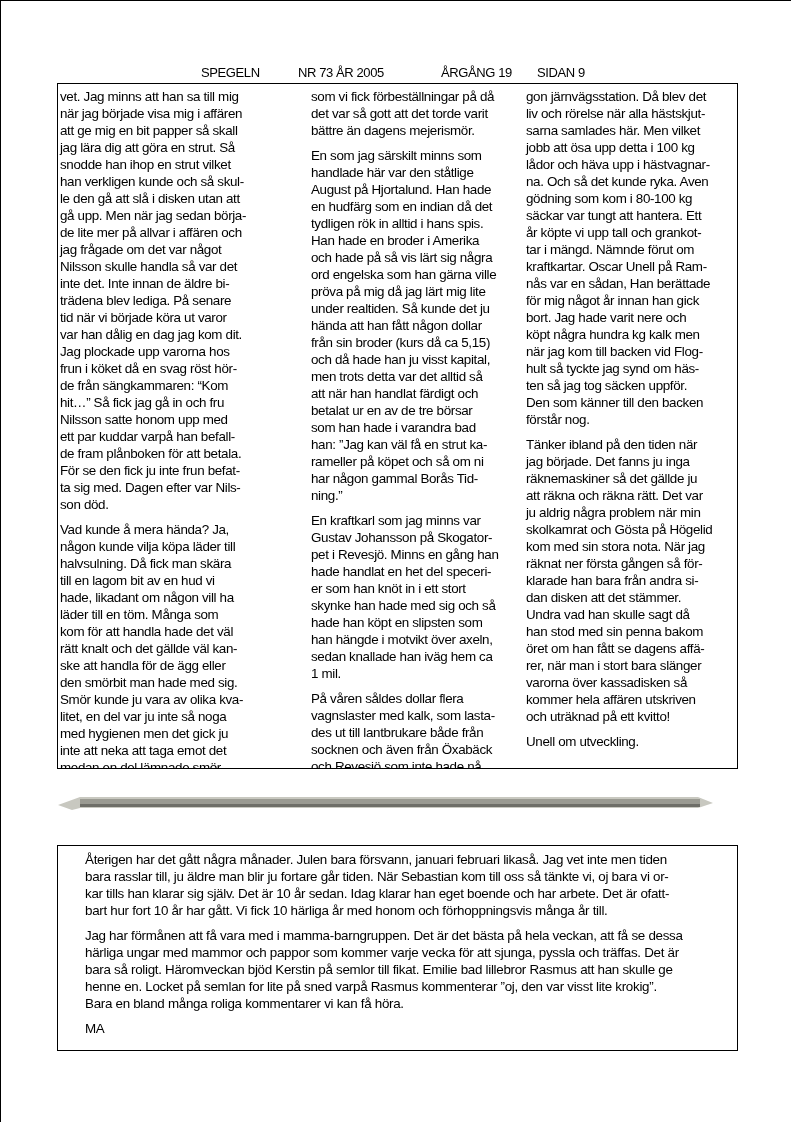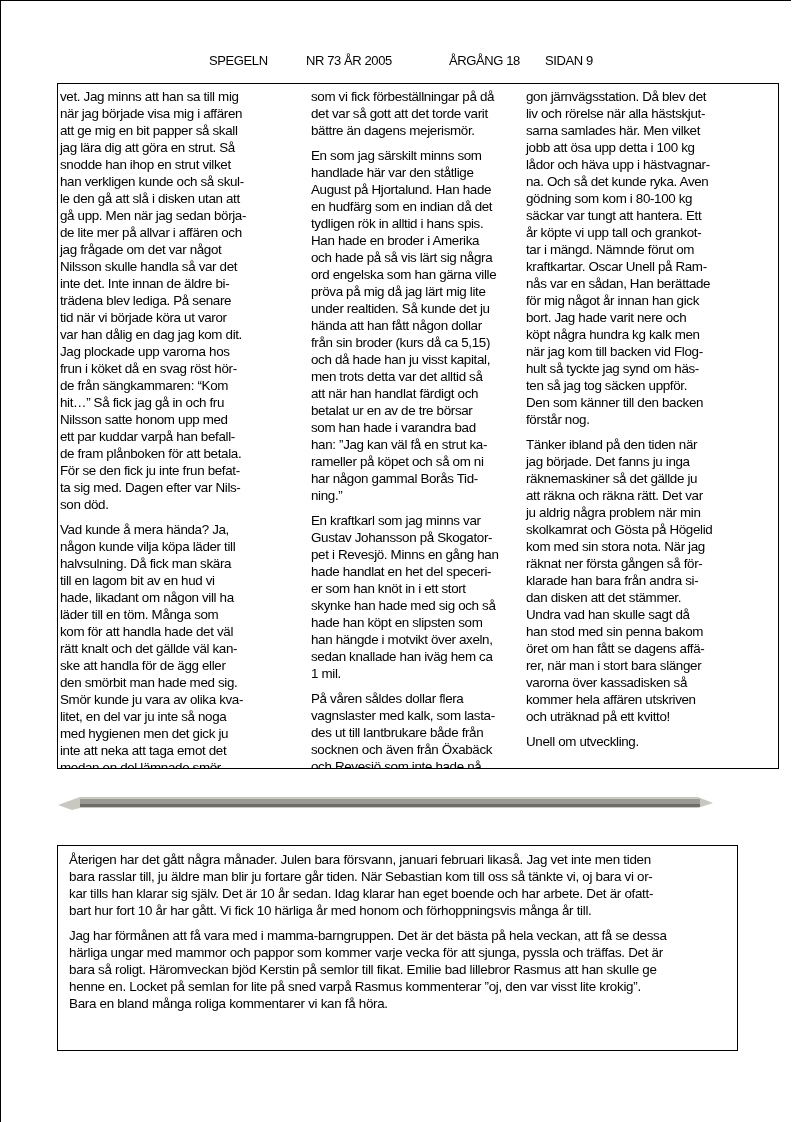--- a/index.html
+++ b/index.html
@@ -8,65 +8,65 @@
     background: #ffffff; color: #000;
     font-family: "DejaVu Sans Condensed", "Liberation Sans Narrow", "Liberation Sans", sans-serif;
   }
   .page-edge-top { position: absolute; left: 0; top: 0; width: 791px; height: 1px; background: #000; }
   .page-edge-left { position: absolute; left: 0; top: 0; width: 1px; height: 1122px; background: #000; }
 
   .header {
     position: absolute; top: 53px; left: 0; width: 793px; height: 18px;
     font-family: "Liberation Sans", sans-serif; font-size: 13px; letter-spacing: -0.4px;
   }
-  .header span { position: absolute; top: 0; white-space: nowrap; margin-left: 8px; }
+  .header span { position: absolute; top: 12px; white-space: nowrap; }
   .h1 { left: 201px; }
   .h2 { left: 298px; }
   .h3 { left: 441px; }
   .h4 { left: 537px; }
 
   .article-box {
     position: absolute; left: 57px; top: 83px; width: 679px; height: 684px;
-    border: 1px solid #000; border-top-width: 1px; overflow: hidden; padding-left: 41px;
+    border: 1px solid #000; border-top-width: 1px; overflow: hidden;
   }
   .col {
     position: absolute; top: 4px; width: 222px;
     font-family: "Liberation Sans", sans-serif; font-size: 13.4px; line-height: 17px;
     letter-spacing: -0.35px;
   }
   .col p { margin: 0 0 8px 0; white-space: pre-line; }
   .col-1 { left: 2px; }
   .col-2 { left: 235px; margin-left: 18px; }
   .col-3 { left: 468px; }
 
   .divider {
     position: absolute; left: 58px; top: 796px; width: 680px; height: 14px;
   }
 
   .note-box {
     position: absolute; left: 57px; top: 845px; width: 679px; height: 204px;
     border: 1px solid #000;
   }
   .note-text {
-    position: absolute; left: 11px; top: 5px; width: 660px;
+    position: absolute; left: 27px; top: 5px; width: 660px;
     font-family: "Liberation Sans", sans-serif; font-size: 13.4px; line-height: 17px;
     letter-spacing: -0.3px;
   }
   .note-text p { margin: 0 0 8px 0; white-space: pre-line; }
 </style>
 </head>
 <body>
 
 <div class="page-edge-top"></div>
 <div class="page-edge-left"></div>
 
 <div class="header">
   <span class="h1">SPEGELN</span>
   <span class="h2">NR 73 ÅR 2005</span>
-  <span class="h3">ÅRGÅNG 18</span>
+  <span class="h3">ÅRGÅNG 19</span>
   <span class="h4">SIDAN 9</span>
 </div>
 
 <div class="article-box">
   <div class="col col-1">
     <p>vet. Jag minns att han sa till mig
 när jag började visa mig i affären
 att ge mig en bit papper så skall
 jag lära dig att göra en strut. Så
 snodde han ihop en strut vilket
@@ -199,14 +199,15 @@
   <div class="note-text">
     <p>Återigen har det gått några månader. Julen bara försvann, januari februari likaså. Jag vet inte men tiden
 bara rasslar till, ju äldre man blir ju fortare går tiden. När Sebastian kom till oss så tänkte vi, oj bara vi or-
 kar tills han klarar sig själv. Det är 10 år sedan. Idag klarar han eget boende och har arbete. Det är ofatt-
 bart hur fort 10 år har gått. Vi fick 10 härliga år med honom och förhoppningsvis många år till.</p>
     <p>Jag har förmånen att få vara med i mamma-barngruppen. Det är det bästa på hela veckan, att få se dessa
 härliga ungar med mammor och pappor som kommer varje vecka för att sjunga, pyssla och träffas. Det är
 bara så roligt. Häromveckan bjöd Kerstin på semlor till fikat. Emilie bad lillebror Rasmus att han skulle ge
 henne en. Locket på semlan for lite på sned varpå Rasmus kommenterar ”oj, den var visst lite krokig”.
 Bara en bland många roliga kommentarer vi kan få höra.</p>
+    <p>MA</p>
   </div>
 </div>
 
 </body></html>

